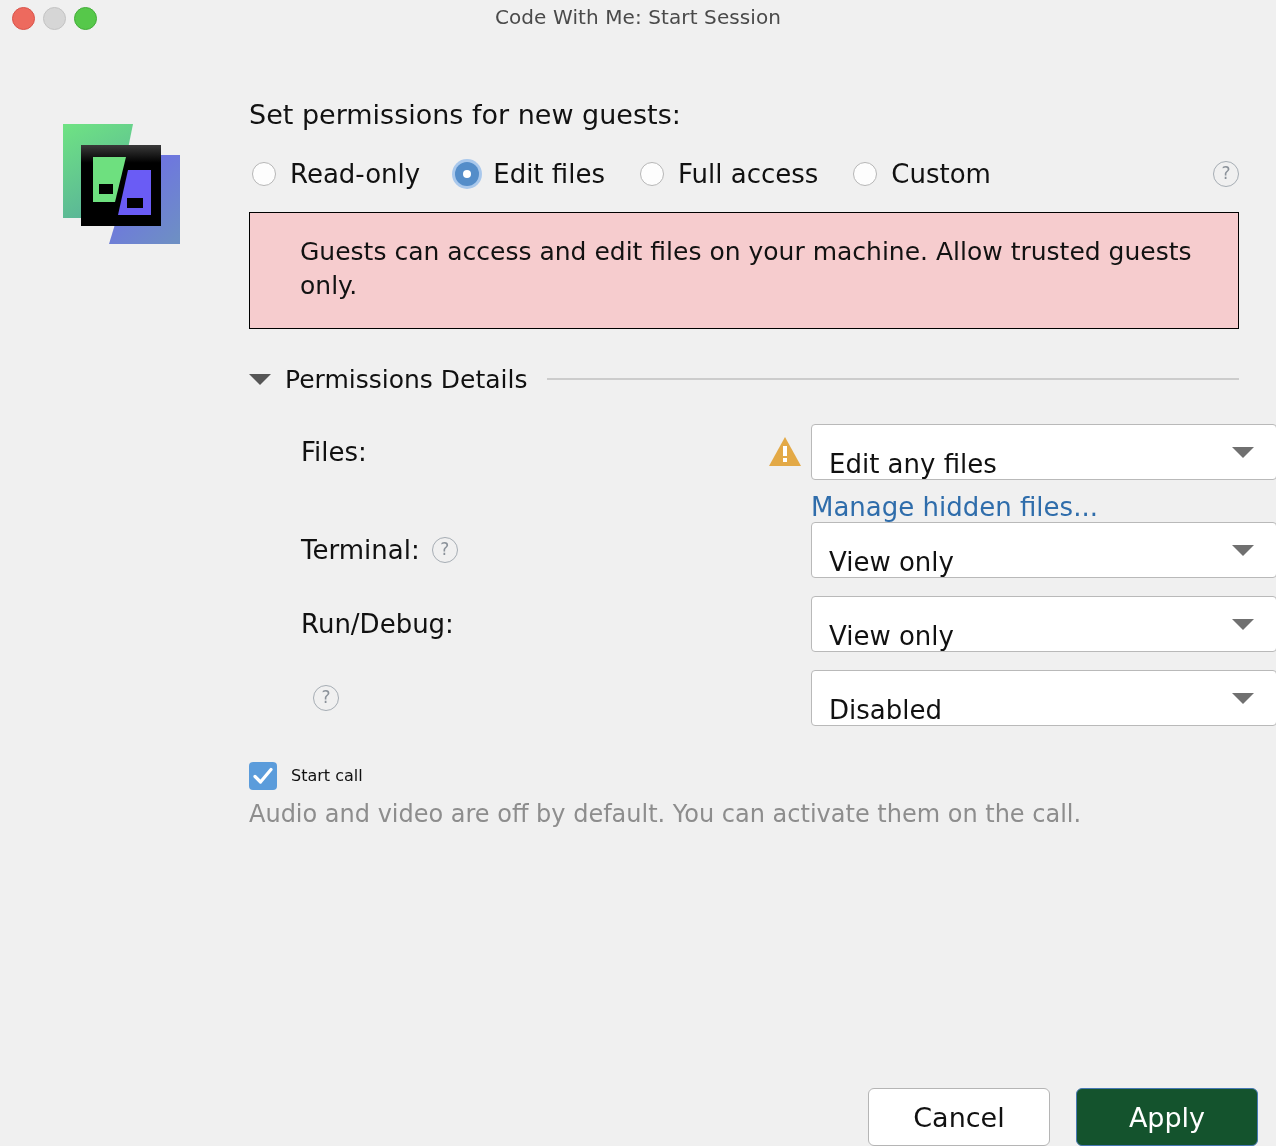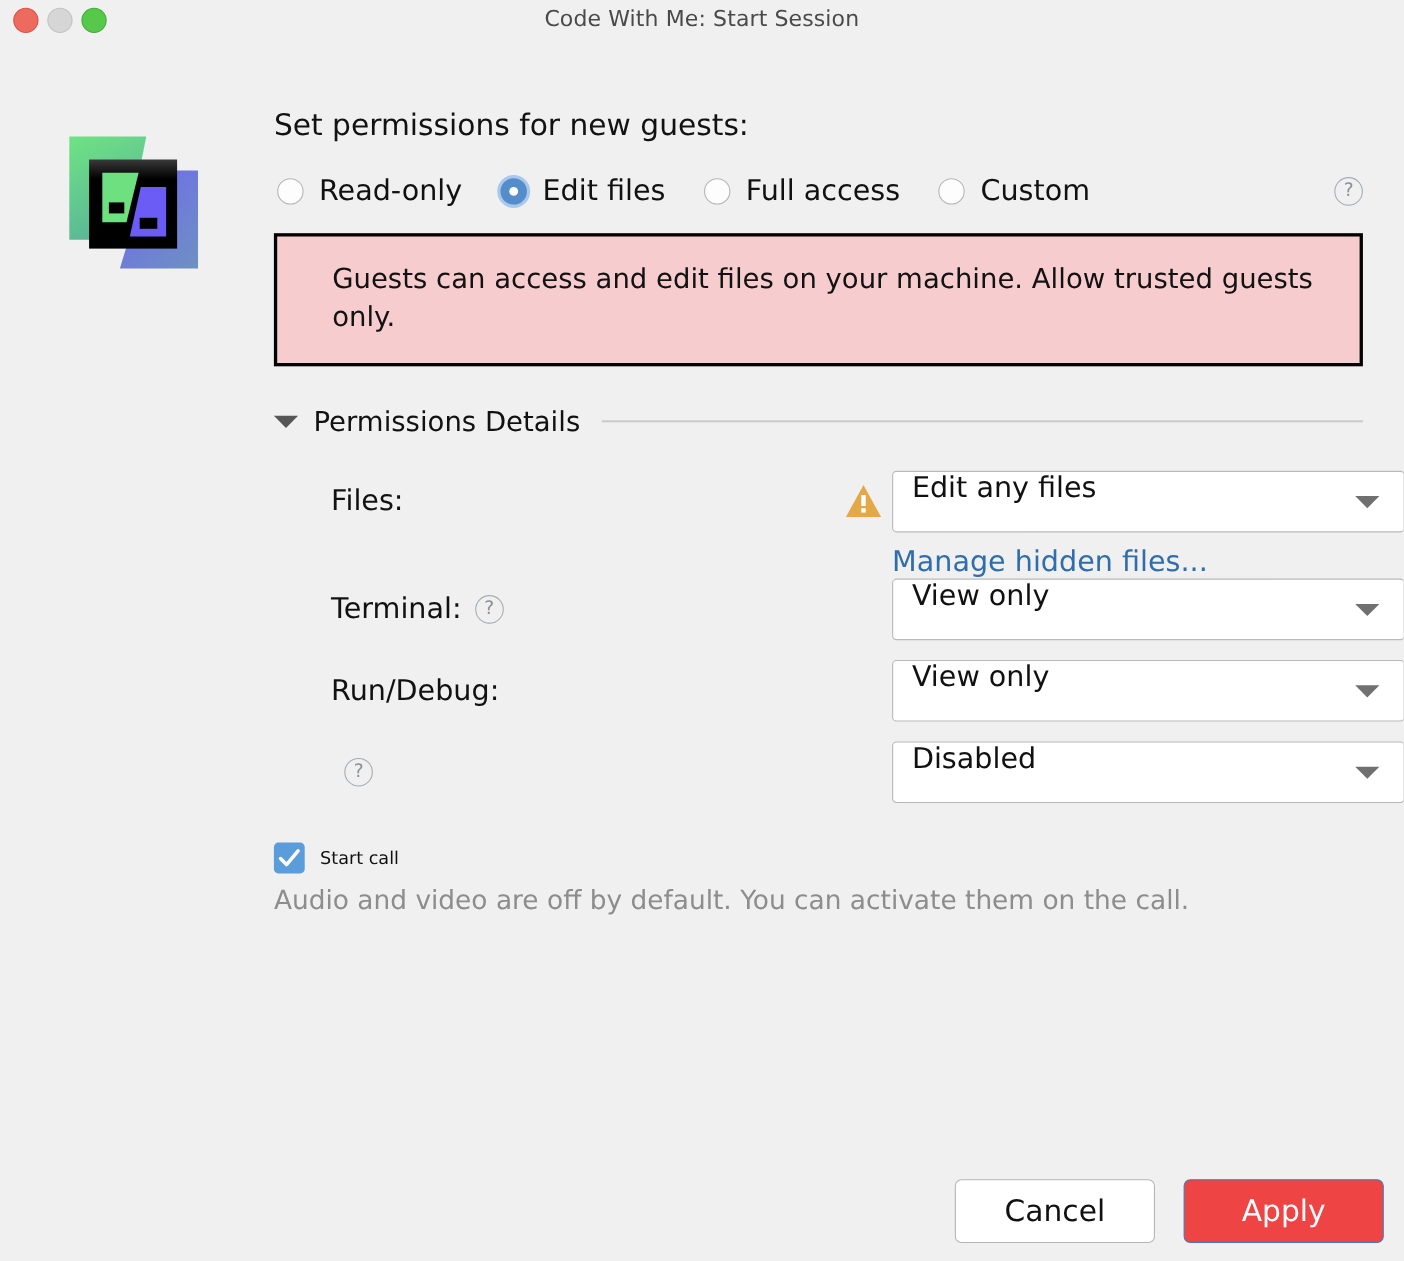--- a/index.html
+++ b/index.html
@@ -145,21 +145,21 @@
     flex: 0 0 26px;
     font-family: "DejaVu Sans", "Liberation Sans", sans-serif;
   }
   .help-right {
     margin-left: auto;
   }
 
   
   .warn-banner {
     background: #f6ccce;
-    border: 3px solid #000000;
+    border: 1px solid #000000;
     box-sizing: border-box;
     width: 990px;
     padding: 22px 26px 24px 50px;
     margin-top: 2px;
     font-size: 25px;
     line-height: 1.38;
     color: #121212;
   }
 
   
@@ -222,21 +222,21 @@
   .combo {
     position: relative;
     width: 466px;
     flex: 0 0 466px;
     height: 56px;
     background: #ffffff;
     border: 1.5px solid #b9b9b9;
     border-radius: 4px;
     box-sizing: border-box;
     display: flex;
-    align-items: flex-start;
+    align-items: flex-end;
     padding-left: 17px;
     font-size: 26px;
     color: #111;
   }
   .combo .arrow {
     position: absolute;
     right: 22px;
     top: 50%;
     margin-top: -5px;
     width: 0; height: 0;
@@ -281,42 +281,42 @@
     margin-top: 10px;
     margin-left: 0;
     font-size: 24px;
     color: #8d8d8d;
   }
 
   
   .footer {
     position: absolute;
     right: 18px;
-    bottom: 16px;
+    bottom: 0;
     display: flex;
     gap: 26px;
   }
   .btn {
     height: 58px;
     min-width: 182px;
     border-radius: 6px;
     box-sizing: border-box;
     display: flex;
     align-items: center;
     justify-content: center;
     font-size: 27px;
     cursor: default;
   }
   .btn-cancel {
     background: #ffffff;
     border: 1.5px solid #b5b5b5;
     color: #111;
   }
   .btn-apply {
-    background: #ef4444;
+    background: #14532d;
     border: 1.5px solid #4678b3;
     color: #ffffff;
   }
 </style>
 </head>
 <body>
 
 <div class="titlebar">
   <div class="traffic-lights">
     <div class="tl tl-close"></div>

